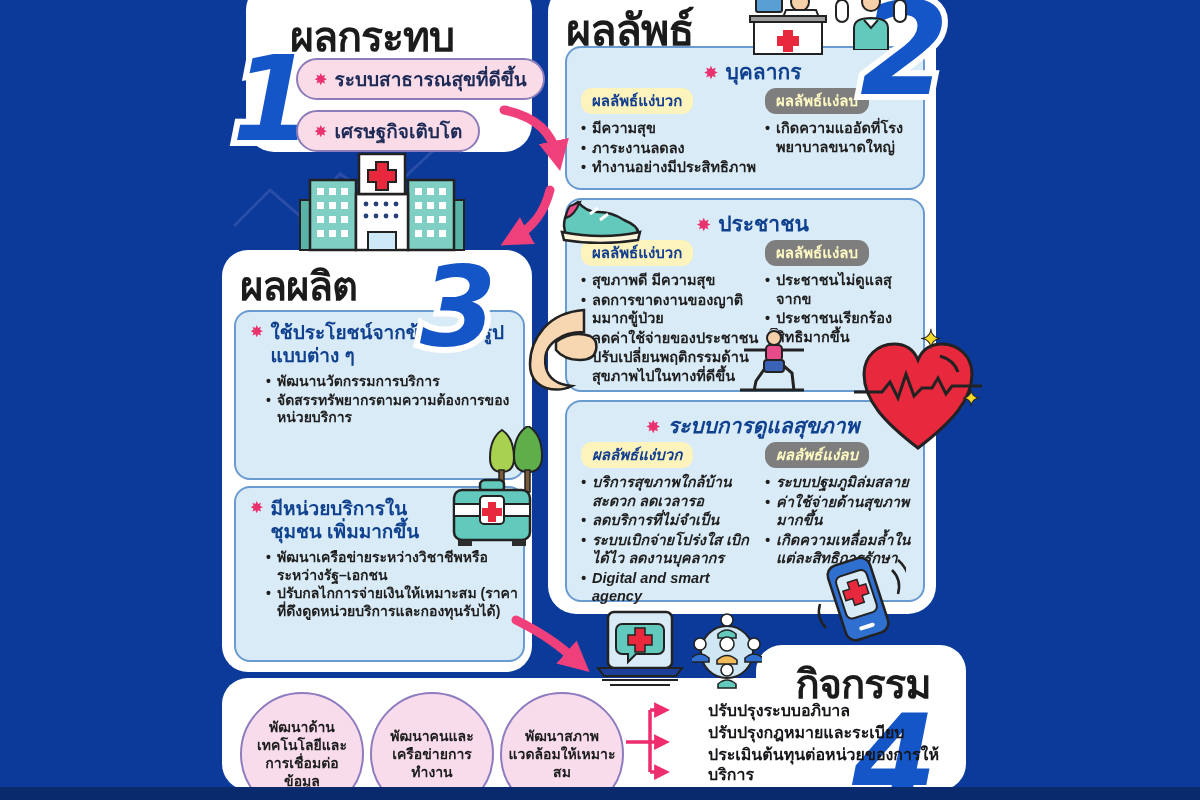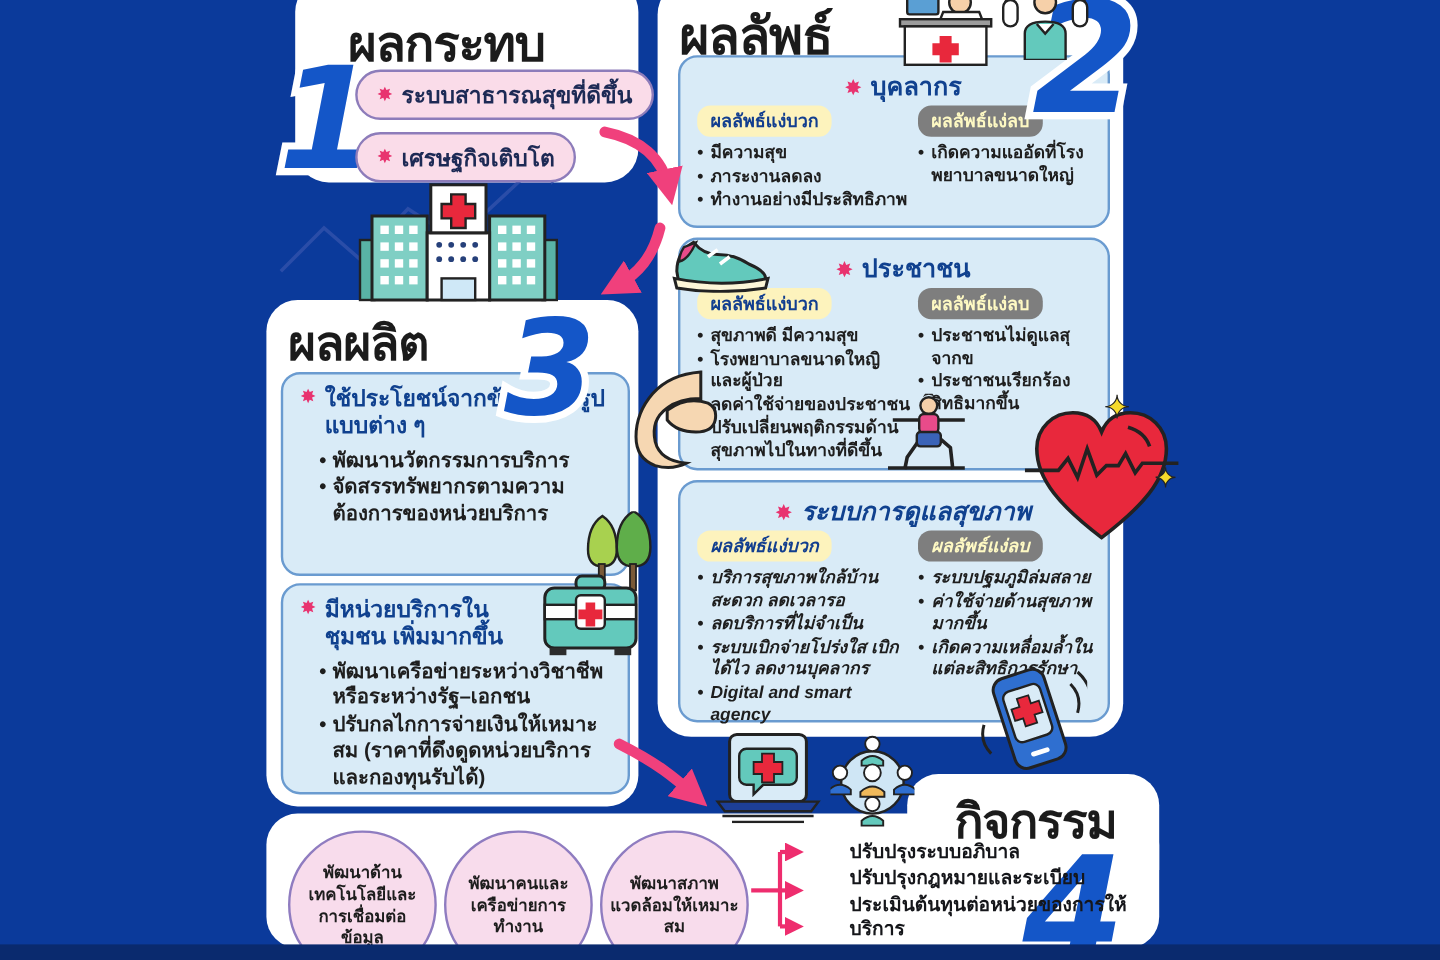--- a/index.html
+++ b/index.html
@@ -22,21 +22,21 @@
   .bb-title{text-align:center;margin-top:7px;font-size:21px;font-weight:800;color:#10418f;padding-left:15px;}
   .col{position:absolute;}
   .badge{display:inline-block;font-size:15px;font-weight:700;padding:1px 11px;border-radius:11px;}
   .badge-pos{background:#fdf3bd;color:#123e8f;}
   .badge-neg{background:#7e7e7e;color:#fef9c3;}
   ul.blist{list-style:none;margin:5px 0 0 0;padding:0;font-size:14.5px;line-height:1.28;color:#1e1e1e;font-weight:600;}
   ul.blist li{position:relative;padding-left:11px;margin-bottom:1px;}
   ul.blist li::before{content:"•";position:absolute;left:0;top:0;}
 
   .outbox-head{display:flex;align-items:flex-start;padding:10px 12px 0 14px;font-size:19px;font-weight:800;color:#10418f;line-height:1.2;}
-  .outbox ul.blist{margin-left:30px;margin-right:4px;font-size:17px;}
+  .outbox ul.blist{margin-left:30px;margin-right:4px;font-size:14px;}
 
   .icon{position:absolute;z-index:4;display:block;line-height:0;}
   .sparkle{position:absolute;z-index:4;color:#f6da2b;-webkit-text-stroke:1px #222;font-size:26px;line-height:1;}
 
   .circle{position:absolute;z-index:4;width:124px;height:124px;border-radius:50%;background:#f8dcec;
           border:2px solid #8f7cc0;display:flex;align-items:center;justify-content:center;text-align:center;
           font-size:14px;font-weight:700;color:#1d1d1d;line-height:1.3;padding:6px;box-sizing:border-box;}
   #arrow-items{position:absolute;left:708px;top:701px;width:272px;z-index:4;display:flex;flex-direction:column;gap:3px;
           font-size:16px;font-weight:700;color:#15161a;line-height:1.2;}
   #overlay{position:absolute;left:0;top:0;z-index:5;pointer-events:none;}
@@ -157,21 +157,21 @@
   </div>
 
   <div class="bluebox" style="left:565px;top:198px;width:356px;height:190px;">
     <div class="bb-title">
       <span class="star">✸</span><span>ประชาชน</span>
     </div>
     <div class="col" style="left:14px;top:40px;width:178px;">
       <span class="badge badge-pos">ผลลัพธ์แง่บวก</span>
       <ul class="blist">
         <li>สุขภาพดี มีความสุข</li>
-        <li>โรงพยาบาลขนาดใหญิและผู้ป่วย</li>
+        <li>ลดการขาดงานของญาติมมากขู้ป่วย</li>
         <li>ลดค่าใช้จ่ายของประชาชน</li>
         <li>ปรับเปลี่ยนพฤติกรรมด้านสุขภาพไปในทางที่ดีขึ้น</li>
       </ul>
     </div>
     <div class="col" style="left:198px;top:40px;width:152px;">
       <span class="badge badge-neg">ผลลัพธ์แง่ลบ</span>
       <ul class="blist">
         <li>ประชาชนไม่ดูแลสุจากข</li>
         <li>ประชาชนเรียกร้องสิทธิมากขึ้น</li>
       </ul>

